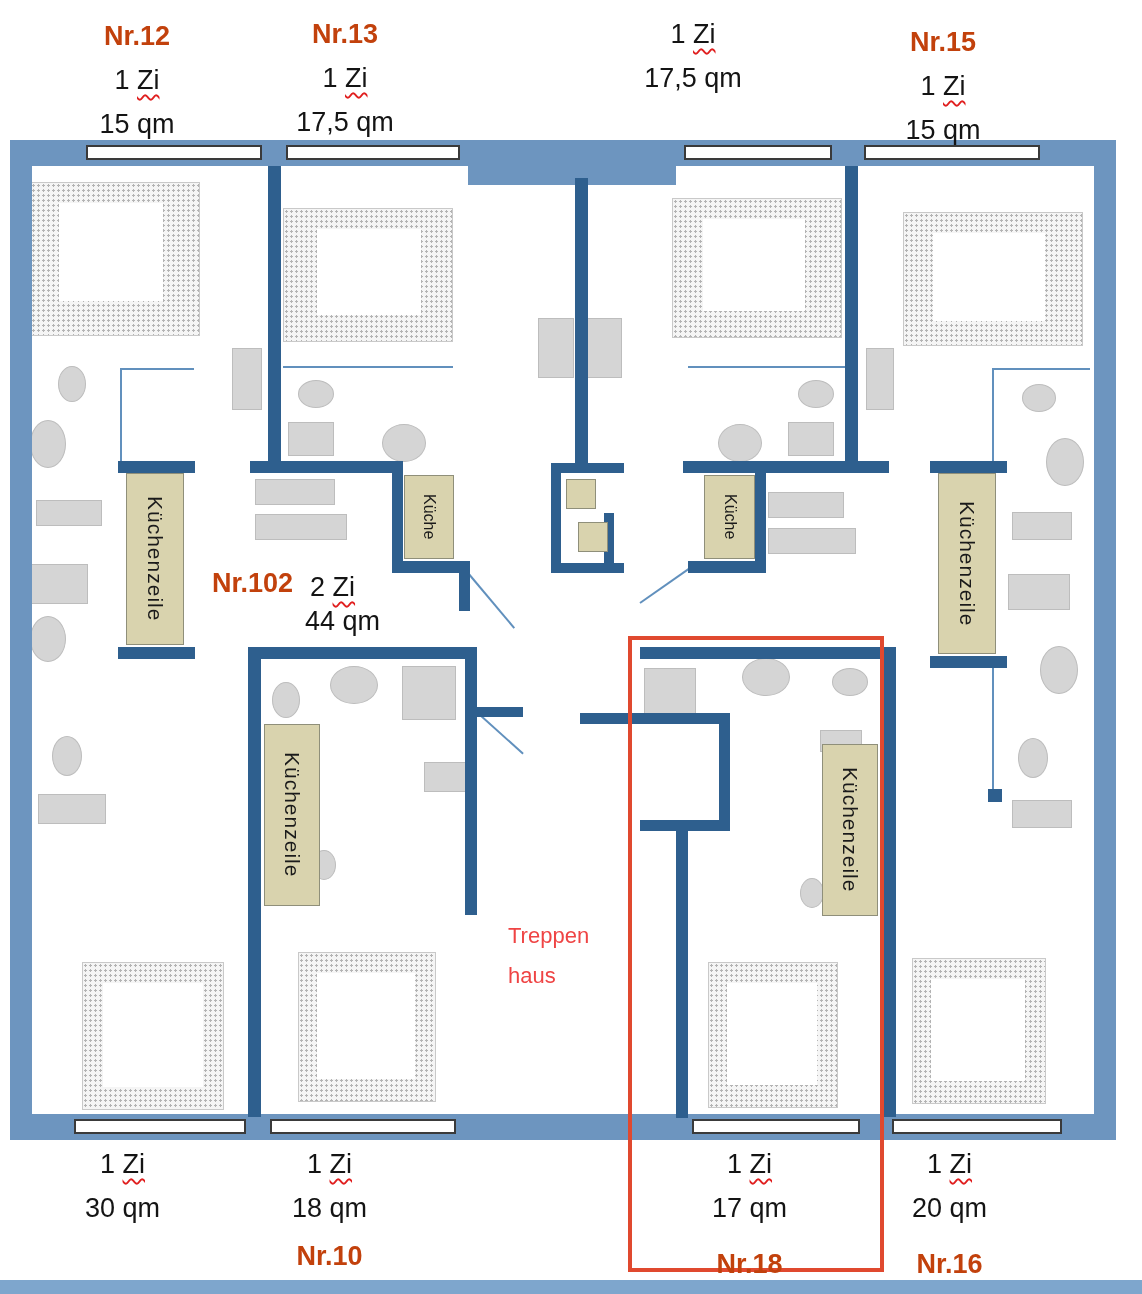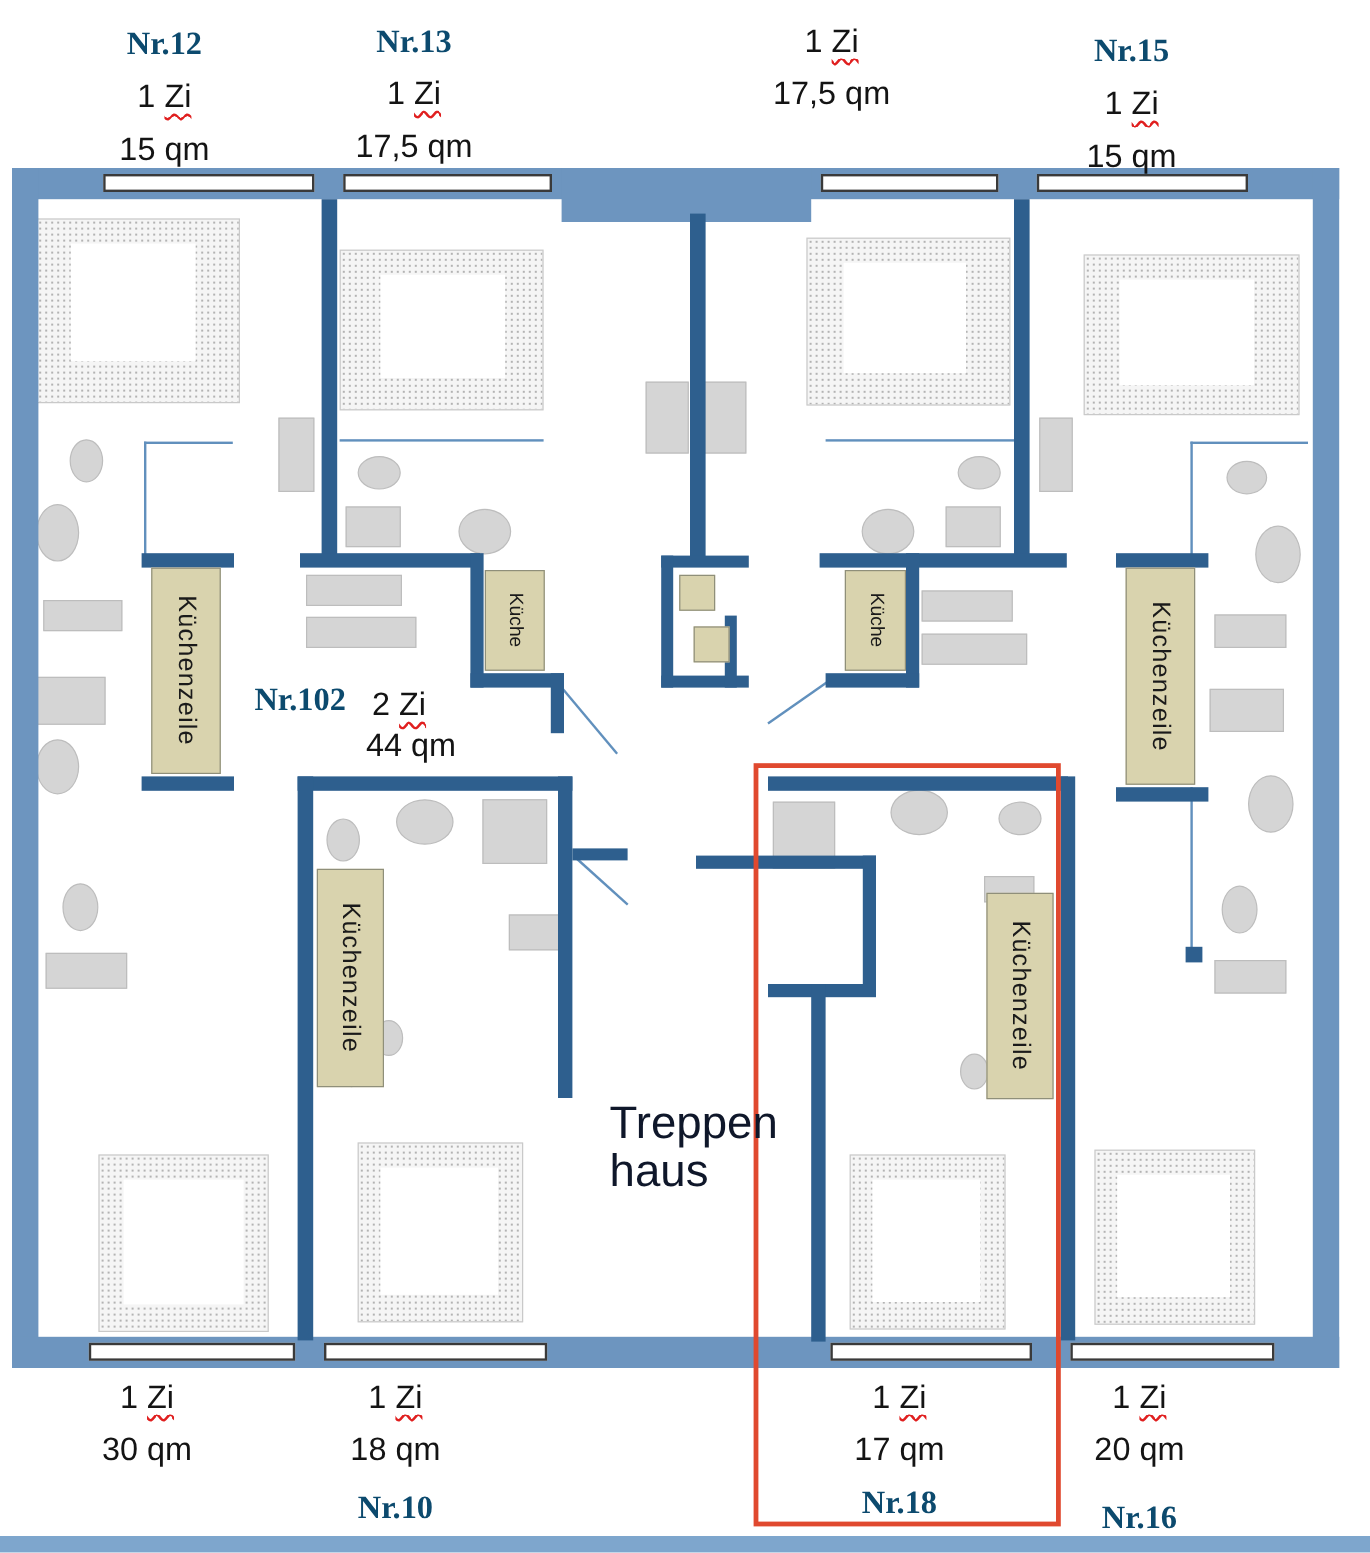--- a/index.html
+++ b/index.html
@@ -17,24 +17,24 @@
   .hole{position:absolute;background:#ffffff;}
   .fixture{position:absolute;background:#d5d5d5;border:1px solid #bdbdbd;box-sizing:border-box;}
   .round{border-radius:50%;}
   .kstrip{position:absolute;background:#d9d3ae;border:1px solid #8f8f7a;box-sizing:border-box;
     display:flex;align-items:center;justify-content:center;}
   .vtext{writing-mode:vertical-rl;font-size:21px;letter-spacing:1px;color:#1a1a1a;}
   .vtext-small{writing-mode:vertical-rl;font-size:16px;color:#1a1a1a;}
   .beigesq{position:absolute;background:#d9d3ae;border:1px solid #8f8f7a;box-sizing:border-box;}
   .redbox{position:absolute;border:4px solid #e0492f;box-sizing:border-box;background:transparent;}
   .apt-label{position:absolute;text-align:center;font-size:27px;line-height:44px;}
-  .nr{color:#0c4a6e;font-weight:bold;font-family:Liberation Serif, serif;}
+  .nr{color:#c2410c;font-weight:bold;}
   .wavy{text-decoration-line:underline;text-decoration-style:wavy;text-decoration-color:#e01f1f;
     text-decoration-thickness:2px;text-underline-offset:5px;}
-  .stair-label{position:absolute;font-size:38px;line-height:40px;color:#0f172a;}
+  .stair-label{position:absolute;font-size:22px;line-height:40px;color:#ef4444;}
   .mid-label{position:absolute;font-size:27px;}
   .bstrip{position:absolute;background:#7ea6cd;}
 </style>
 </head>
 <body>
 
 <div id="stage">
 
   <div class="speckle" style="left:30px;top:182px;width:168px;height:152px">
       <div class="hole" style="left:28px;top:20px;width:104px;height:98px"></div>
@@ -215,21 +215,21 @@
     <div>30 qm</div>
   </div>
   <div class="apt-label" style="left:242px;top:1142px;width:175px">
     <div><span>1</span> <span class="wavy">Zi</span></div>
     <div>18 qm</div>
     <div class="nr" style="margin-top:4px">Nr.10</div>
   </div>
   <div class="apt-label" style="left:662px;top:1142px;width:175px">
     <div><span>1</span> <span class="wavy">Zi</span></div>
     <div>17 qm</div>
-    <div class="nr" style="">Nr.18</div>
+    <div class="nr" style="margin-top:12px">Nr.18</div>
   </div>
   <div class="apt-label" style="left:862px;top:1142px;width:175px">
     <div><span>1</span> <span class="wavy">Zi</span></div>
     <div>20 qm</div>
     <div class="nr" style="margin-top:12px">Nr.16</div>
   </div>
 
   <div class="bstrip" style="left:0px;top:1280px;width:1142px;height:14px"></div>
 
 </div>

